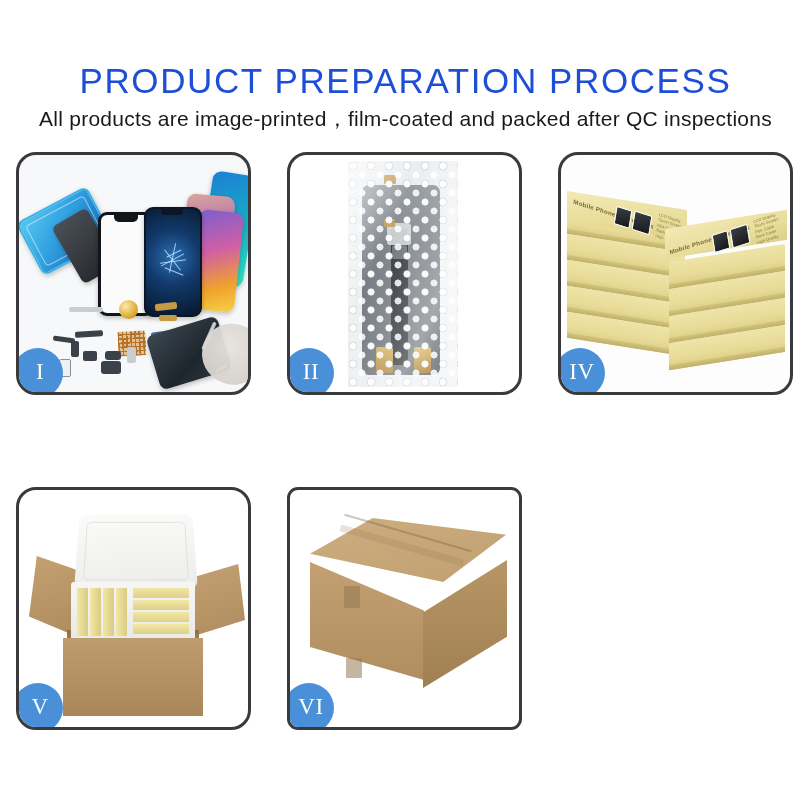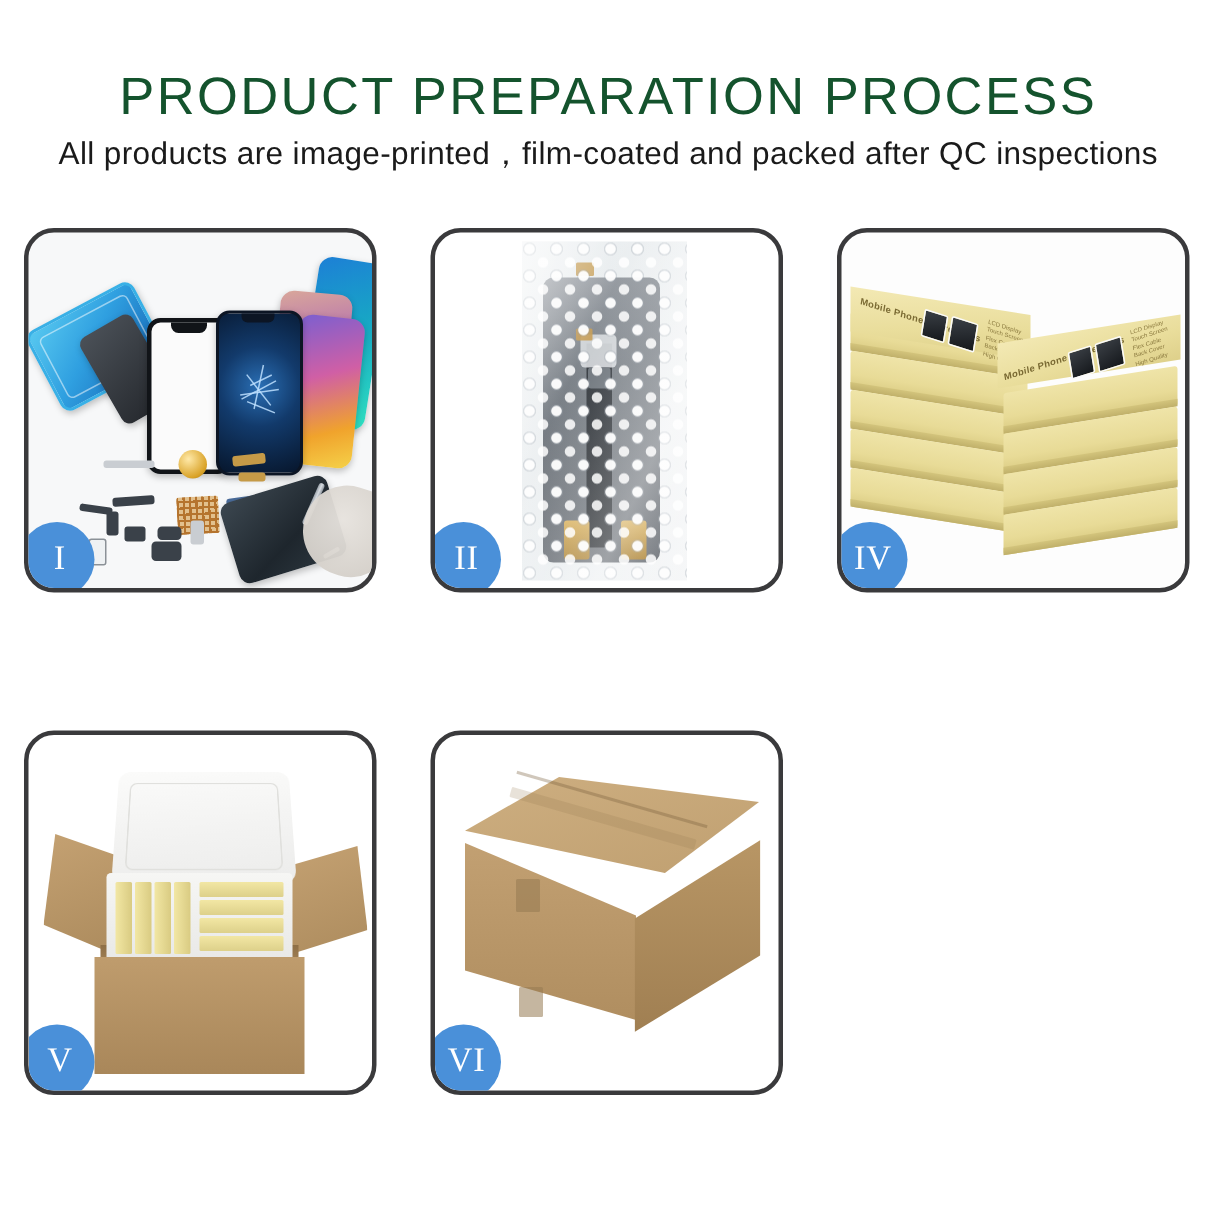--- a/index.html
+++ b/index.html
@@ -27,23 +27,24 @@
     top: 44px;
     left: 0;
     width: 811px;
     text-align: center;
   }
   .title {
     font-family: "Liberation Sans", sans-serif;
     font-size: 35px;
     font-weight: 400;
     letter-spacing: 1.6px;
-    color: #14532d;
+    color: #1d4ed8;
     line-height: 42px;
     white-space: nowrap;
+    margin-top: 16px;
   }
   .subtitle {
     margin-top: 6px;
     font-family: "Liberation Sans", sans-serif;
     font-size: 21px;
     font-weight: 400;
     letter-spacing: 0.25px;
     color: #1a1a1a;
     line-height: 22px;
     white-space: nowrap;
@@ -374,21 +375,21 @@
   .gold-bar {
     position: absolute;
     background: linear-gradient(180deg,#f2e7a4,#ddd08a);
     border-radius: 1px;
   }
   .gold-bar.v {
     background: linear-gradient(90deg,#f2e7a4,#d9cb82);
   }
 
   
-  .p6 { background: #ffffff; }
+  .p6 { background: #ffffff; border-radius: 11px; }
   .c-top {
     position: absolute; left: 20px; top: 28px; width: 196px; height: 64px;
     background: linear-gradient(165deg,#cdae80 0%,#c0a071 100%);
     clip-path: polygon(32% 0%, 100% 26%, 68% 100%, 0% 56%);
   }
   .c-left {
     position: absolute; left: 20px; top: 72px; width: 114px; height: 118px;
     background: linear-gradient(180deg,#c2a072 0%,#b08e60 100%);
     clip-path: polygon(0% 0%, 100% 41%, 100% 100%, 0% 72%);
   }

